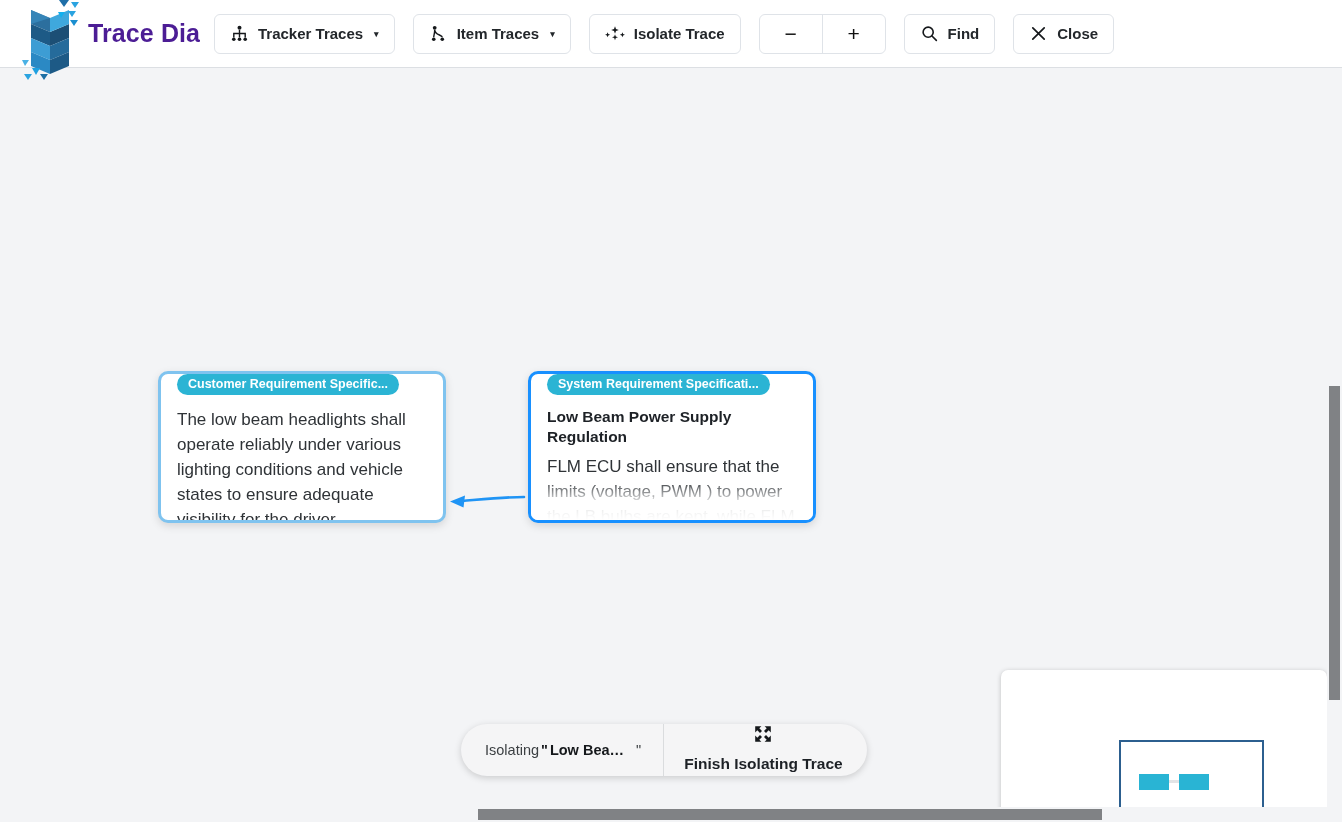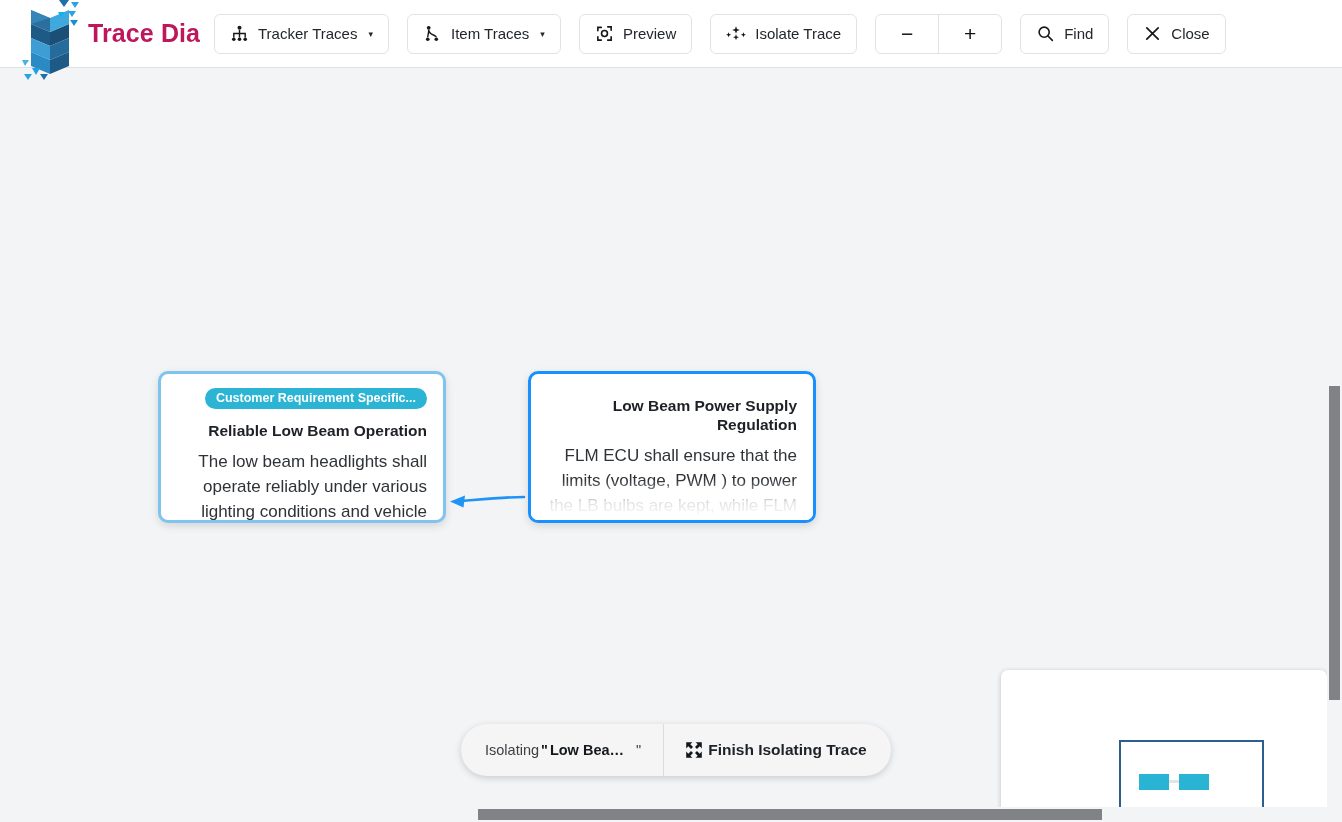--- a/index.html
+++ b/index.html
@@ -25,40 +25,40 @@
   .logo-wrap {
     width: 58px; height: 82px;
     position: relative; flex: 0 0 auto;
     margin-right: 8px; margin-top: 10px;
   }
   .logo-svg { display: block; }
 
   .app-title {
     font-size: 25px;
     font-weight: bold;
-    color: #be185d;
+    color: #4c1d95;
     letter-spacing: 0.1px;
     white-space: nowrap;
     overflow: hidden;
     width: 112px;
     flex: 0 0 auto;
     margin-right: 14px;
   }
 
   .tb-btn {
     height: 40px;
     border: 1px solid #dfe3e8;
     border-radius: 6px;
     background: #ffffff;
     display: inline-flex;
     align-items: center;
     gap: 9px;
     padding: 0 15px;
     font-size: 15px;
-    font-weight: normal;
+    font-weight: bold;
     color: #23272b;
     cursor: pointer;
     margin-right: 18px;
     white-space: nowrap;
   }
   .tb-btn:last-child { margin-right: 4px; }
   .tb-btn .caret {
     font-size: 9px;
     color: #23272b;
     margin-left: 2px;
@@ -97,23 +97,22 @@
   .node {
     position: absolute;
     background: #ffffff;
     border-radius: 10px;
     overflow: hidden;
     box-shadow: 0 3px 8px rgba(0,0,0,0.13);
   }
   .node-inner {
     position: relative;
     height: 100%;
-    padding: 14px 16px 10px 16px;
-    overflow: hidden;
-    text-align: right;
+    padding: 0 16px 10px 16px;
+    overflow: hidden;
   }
   .node.left  { border: 3px solid #7fc3ef; }
   .node.right { border: 3px solid #1890ff; }
 
   .badge {
     display: inline-block;
     max-width: 100%;
     background: #2bb4d4;
     color: #ffffff;
     font-size: 12.5px;
@@ -165,27 +164,28 @@
     display: flex; align-items: center;
     padding: 0 22px 0 24px;
     font-size: 14.5px;
     color: #3c4043;
     white-space: nowrap;
     gap: 2px;
   }
   .bb-status .quoted { font-weight: bold; color: #15181b; }
   .bb-sep { width: 1px; background: #dadcde; }
   .bb-action {
-    display: flex; align-items: center; gap: 4px;
+    display: flex; align-items: center; gap: 11px;
     padding: 0 24px 0 20px;
     font-size: 15.5px;
     font-weight: bold;
     color: #1d2126;
     cursor: pointer;
     white-space: nowrap;
+    flex-direction: column;
   }
 
   
   .minimap {
     position: absolute;
     left: 1001px; top: 602px;
     width: 326px; height: 207px;
     background: #ffffff;
     border-radius: 7px;
     box-shadow: 0 1px 5px rgba(0,0,0,0.22);
@@ -290,29 +290,20 @@
         <circle cx="6" cy="4" r="2" fill="#15181b" stroke="none"></circle>
         <circle cx="5" cy="16" r="1.9" fill="#15181b" stroke="none"></circle>
         <circle cx="14" cy="16" r="1.9" fill="#15181b" stroke="none"></circle>
         <path d="M6 6 C6 11, 5 11, 5 14 M6 6 C6 12, 14 11, 14 14"></path>
       </svg>
     </span>
     <span>Item Traces</span>
     <span class="caret">▾</span>
   </button>
 
-  <button class="tb-btn">
-    <span class="tb-ico">
-      <svg width="19" height="19" viewBox="0 0 20 20" fill="none" stroke="#15181b" stroke-width="1.7" stroke-linecap="round">
-        <path d="M3 7 V3.6 H6.6 M13.4 3 H17 V6.6 M17 13.4 V17 H13.4 M6.6 17 H3 V13.4"></path>
-        <circle cx="10" cy="10" r="3.1"></circle>
-      </svg>
-    </span>
-    <span>Preview</span>
-  </button>
 
   <button class="tb-btn">
     <span class="tb-ico">
       <svg width="20" height="20" viewBox="0 0 20 20" fill="#15181b">
         <path d="M10 2.2 L11 5 L13.8 6 L11 7 L10 9.8 L9 7 L6.2 6 L9 5 Z"></path>
         <path d="M10 10.2 L10.8 12.4 L13 13.2 L10.8 14 L10 16.2 L9.2 14 L7 13.2 L9.2 12.4 Z"></path>
         <path d="M2.6 8.2 L3.3 10 L5.1 10.7 L3.3 11.4 L2.6 13.2 L1.9 11.4 L0.1 10.7 L1.9 10 Z"></path>
         <path d="M17.4 8.2 L18.1 10 L19.9 10.7 L18.1 11.4 L17.4 13.2 L16.7 11.4 L14.9 10.7 L16.7 10 Z"></path>
       </svg>
     </span>
@@ -347,34 +338,34 @@
     </span>
     <span>Close</span>
   </button>
 </div>
 
 <div class="canvas">
 
   <div class="node left" style="left:158px; top:303px; width:288px; height:152px;">
     <div class="node-inner">
       <div class="badge">Customer Requirement Specific...</div>
-      <div class="node-title">Reliable Low Beam Operation</div>
       <div class="node-body">The low beam headlights shall operate reliably under various lighting conditions and vehicle states to ensure adequate visibility for the driver.</div>
     </div>
   </div>
 
   <div class="edge">
     <svg width="80" height="30" viewBox="0 0 80 30">
       <path d="M78 9 C60 9, 40 11, 16 13" stroke="#1f94f5" stroke-width="2.6" fill="none" stroke-linecap="round"></path>
       <path d="M4 13.5 L19 7.5 L17.5 19.5 Z" fill="#1f94f5"></path>
     </svg>
   </div>
 
   <div class="node right" style="left:528px; top:303px; width:288px; height:152px;">
     <div class="node-inner">
+      <div class="badge">System Requirement Specificati...</div>
       <div class="node-title">Low Beam Power Supply Regulation</div>
       <div class="node-body">FLM ECU shall ensure that the limits (voltage, PWM ) to power the LB bulbs are kept, while FLM ECU detects that condition for powering the bulbs is fulfilled (as defined as part of</div>
       <div class="fade"></div>
     </div>
   </div>
 
   <div class="bottom-bar">
     <div class="bb-status">
       <span>Isolating </span><span class="quoted">"</span><span class="quoted">Low Bea…</span>&nbsp;&nbsp;<span>"</span>
     </div>

